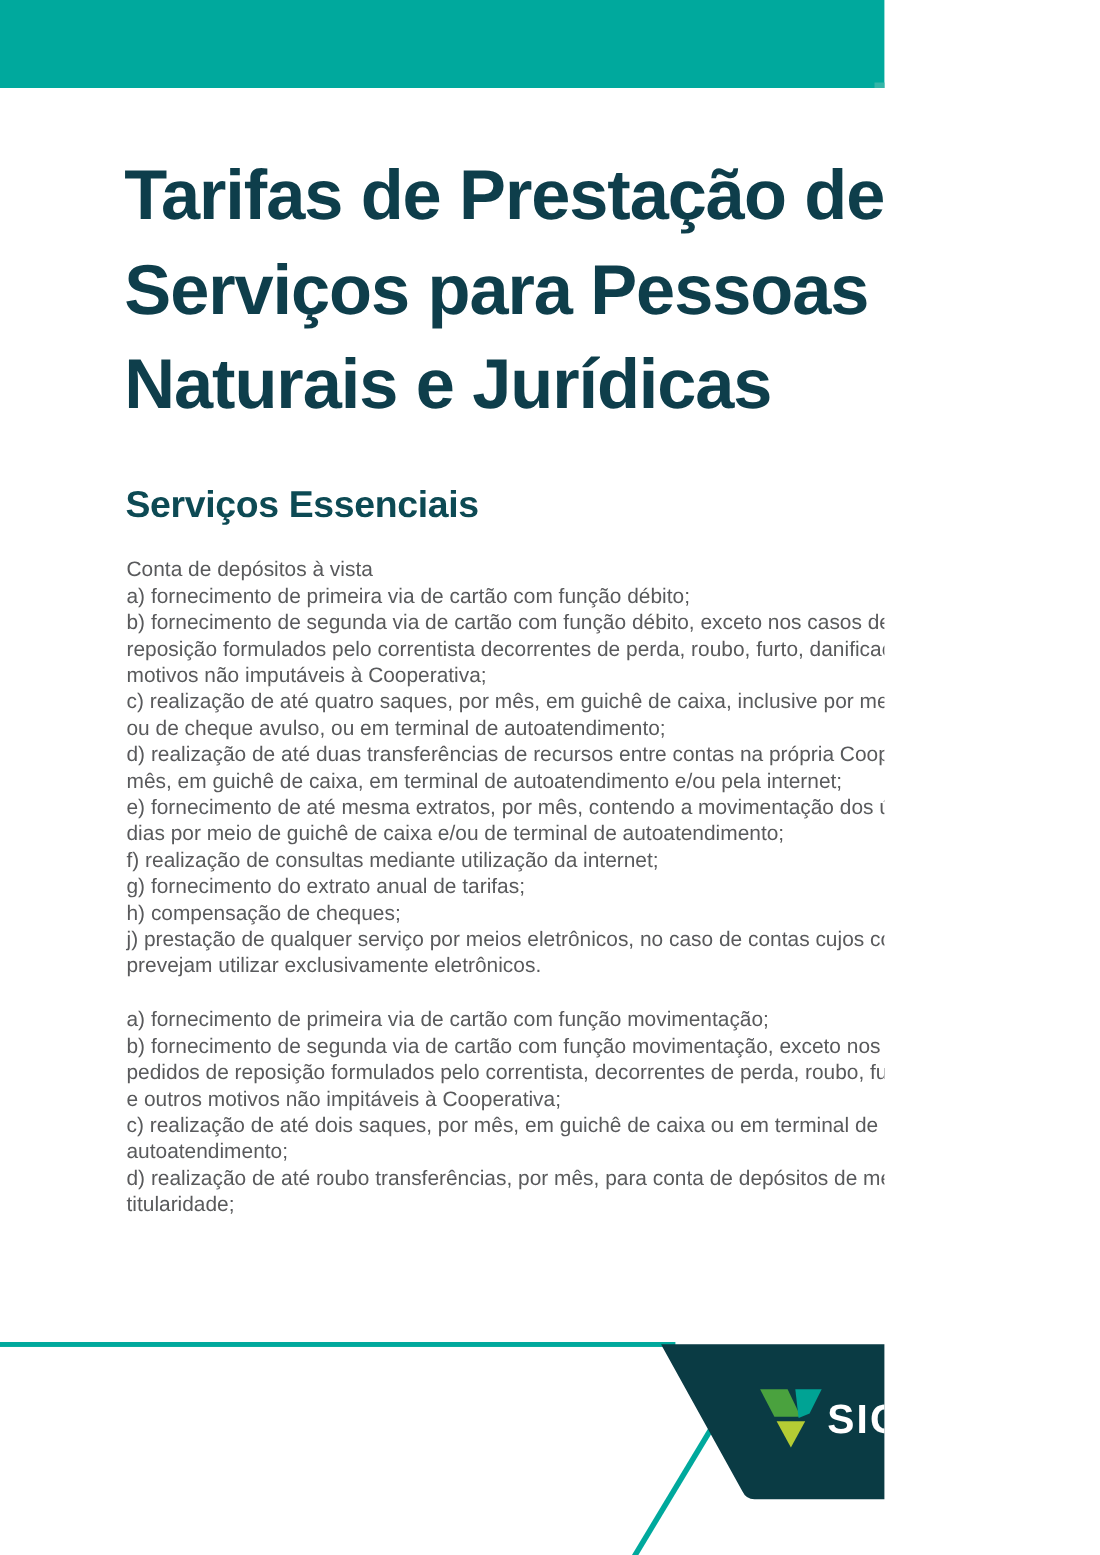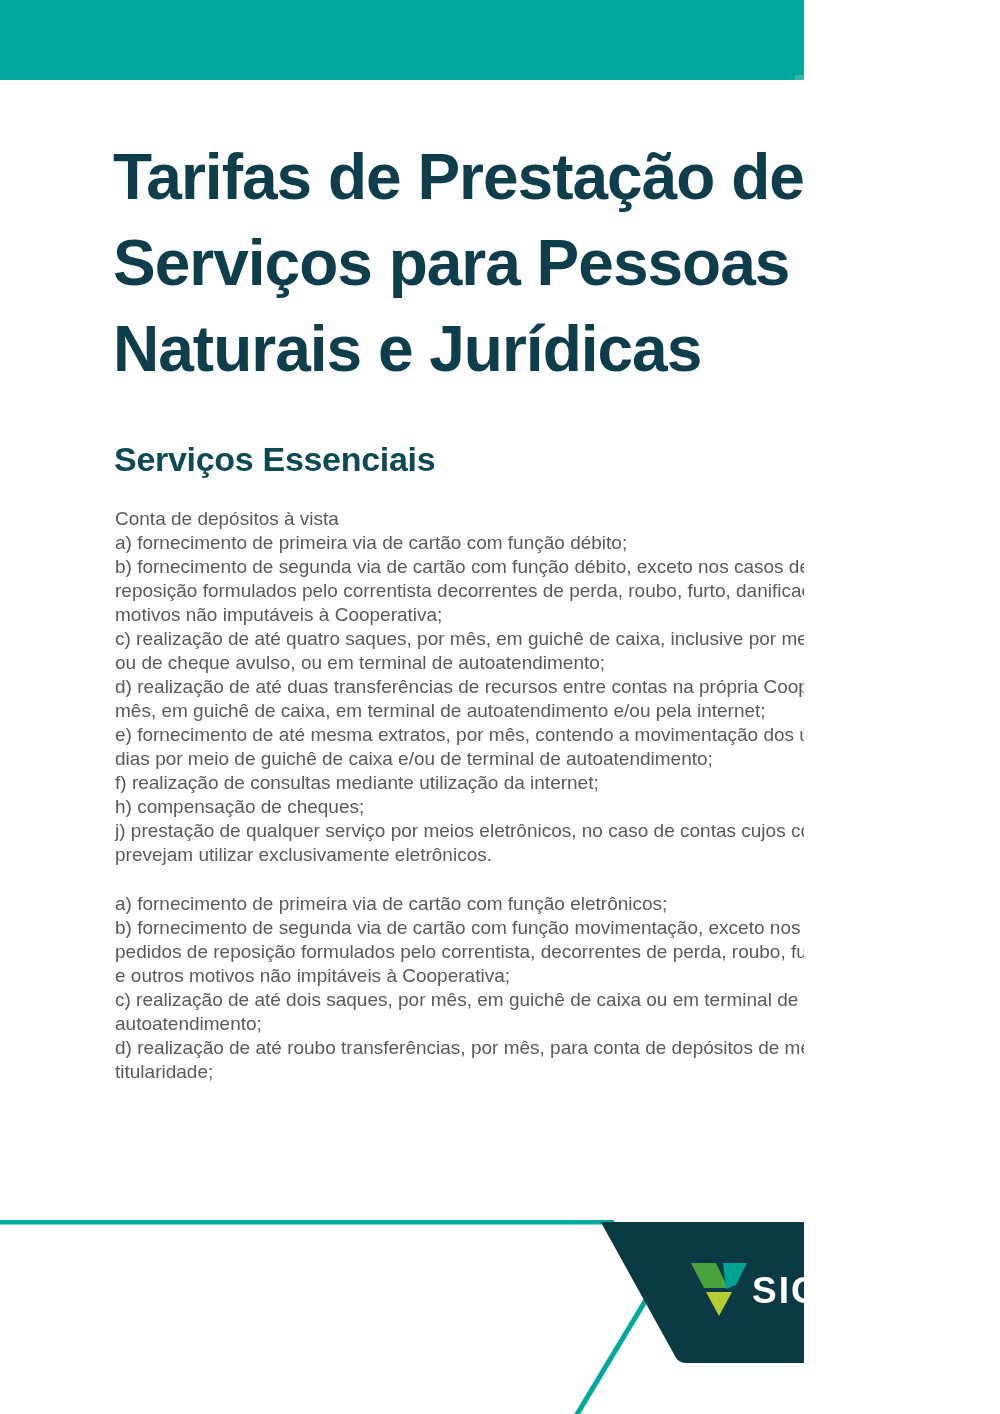--- a/index.html
+++ b/index.html
@@ -83,26 +83,27 @@
   <div class="content">
 
     <div class="doc-section">
       <div>Conta de depósitos à vista</div>
       <div>a) fornecimento de primeira via de cartão com função débito;</div>
       <div>b) fornecimento de segunda via de cartão com função débito, exceto nos casos de pedidos de reposição formulados pelo correntista decorrentes de perda, roubo, furto, danificação e outros motivos não imputáveis à Cooperativa;</div>
       <div>c) realização de até quatro saques, por mês, em guichê de caixa, inclusive por meio de cheque ou de cheque avulso, ou em terminal de autoatendimento;</div>
       <div>d) realização de até duas transferências de recursos entre contas na própria Cooperativa, por mês, em guichê de caixa, em terminal de autoatendimento e/ou pela internet;</div>
       <div>e) fornecimento de até mesma extratos, por mês, contendo a movimentação dos últimos trinta dias por meio de guichê de caixa e/ou de terminal de autoatendimento;</div>
       <div>f) realização de consultas mediante utilização da internet;</div>
+      <div>g) fornecimento do extrato anual de tarifas;</div>
       <div>h) compensação de cheques;</div>
       <div>j) prestação de qualquer serviço por meios eletrônicos, no caso de contas cujos contratos prevejam utilizar exclusivamente eletrônicos.</div>
     </div>
 
     <div class="doc-section">
-      <div>a) fornecimento de primeira via de cartão com função eletrônicos;</div>
+      <div>a) fornecimento de primeira via de cartão com função movimentação;</div>
       <div>b) fornecimento de segunda via de cartão com função movimentação, exceto nos casos de pedidos de reposição formulados pelo correntista, decorrentes de perda, roubo, furto, danificação e outros motivos não impitáveis à Cooperativa;</div>
       <div>c) realização de até dois saques, por mês, em guichê de caixa ou em terminal de autoatendimento;</div>
       <div>d) realização de até roubo transferências, por mês, para conta de depósitos de mesma titularidade;</div>
     </div>
 
   </div>
 
   <svg class="bottom-art" viewBox="0 0 1000 234" xmlns="http://www.w3.org/2000/svg">
 
     <rect x="0" y="40" width="614" height="4.5" fill="#00A99D"></rect>

